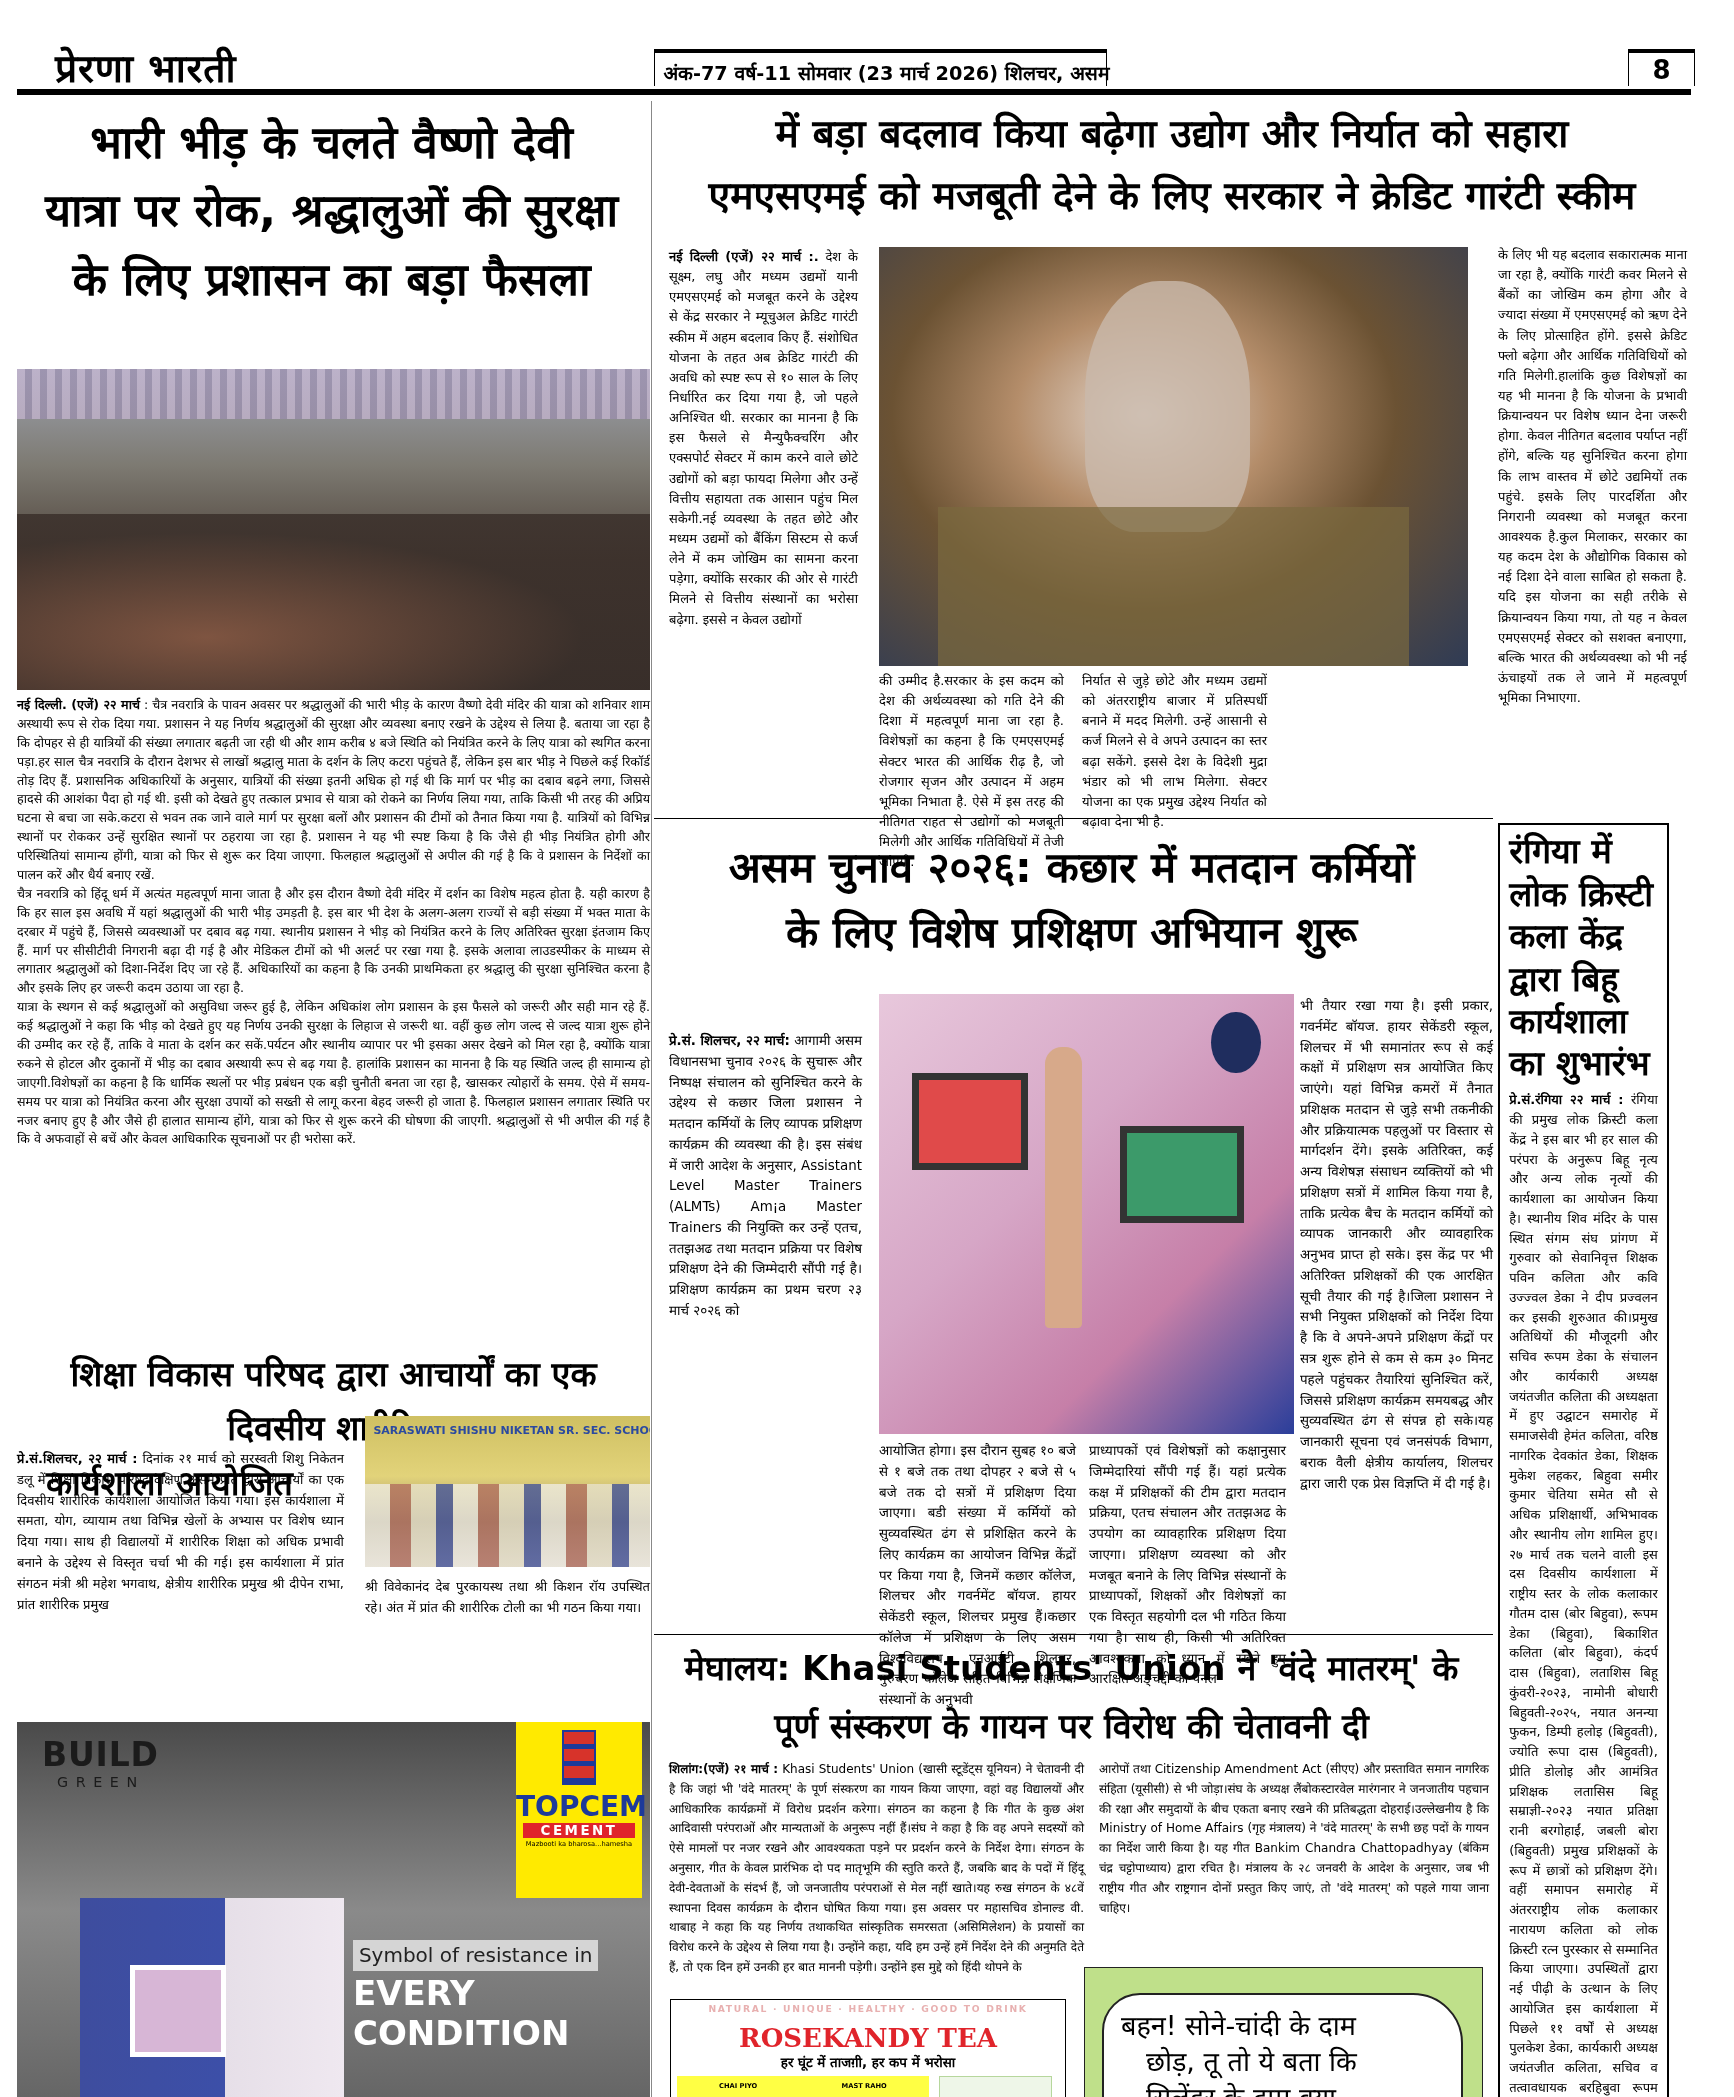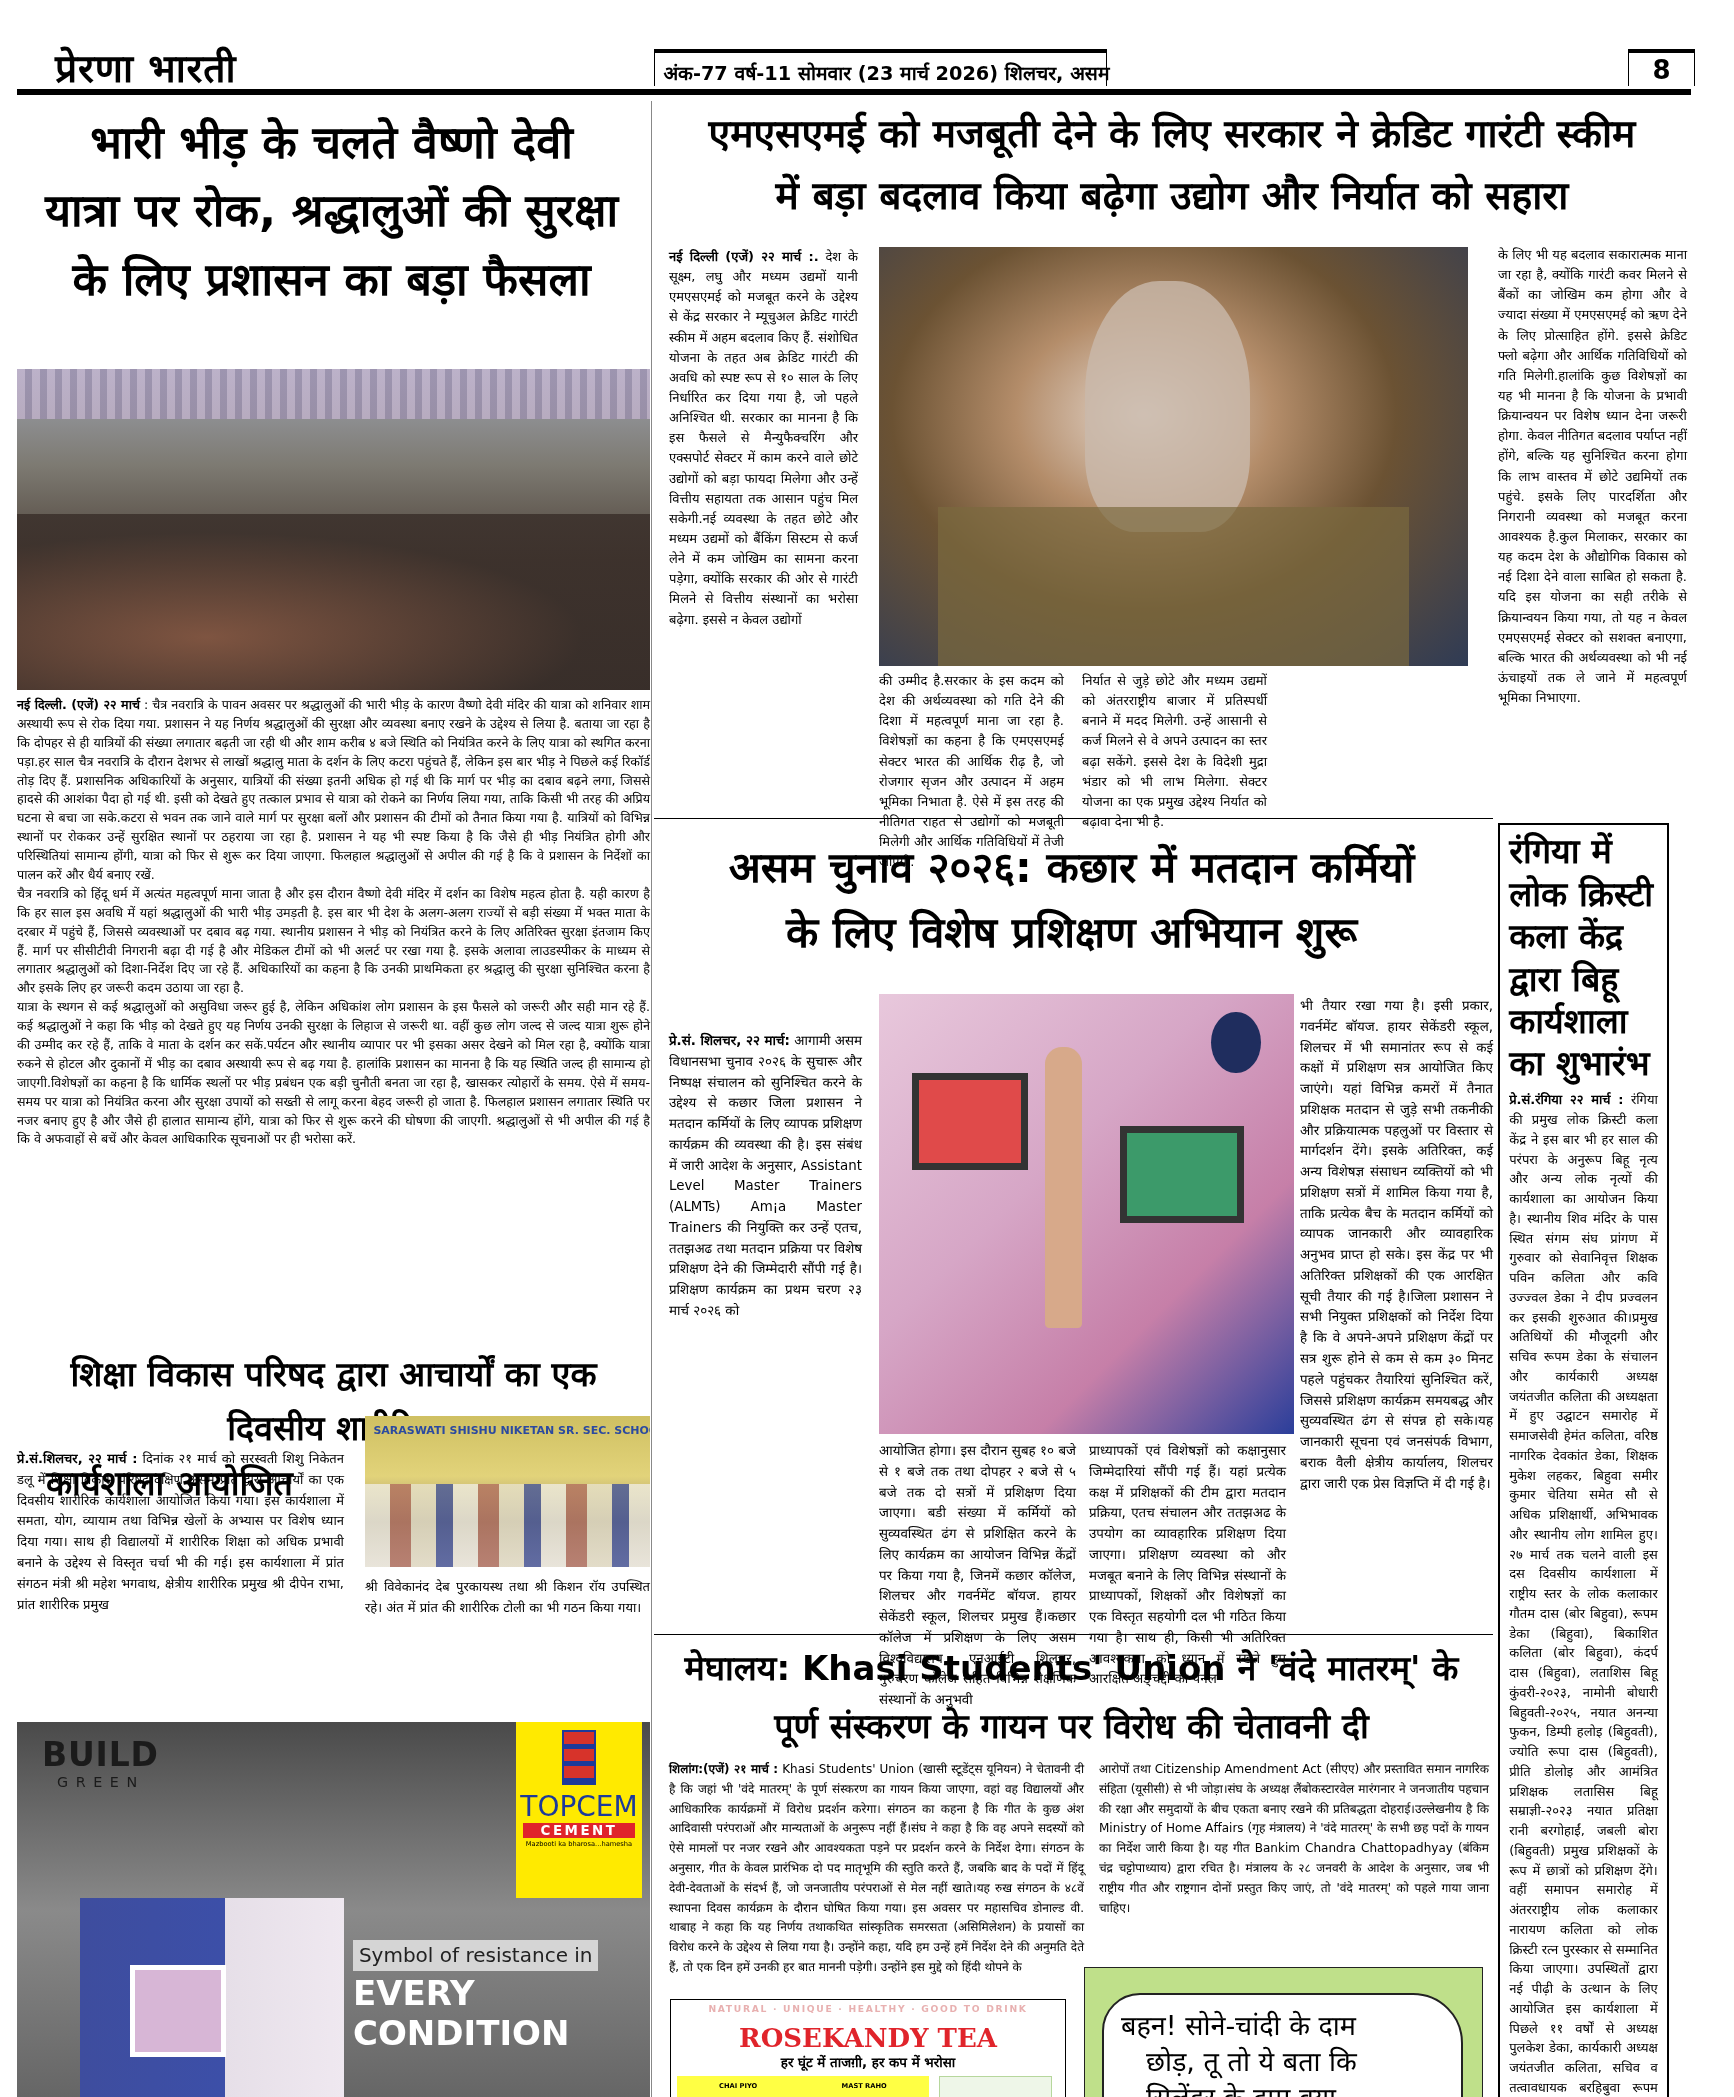--- a/index.html
+++ b/index.html
@@ -38,22 +38,22 @@
   <div style="position:absolute;left:0;top:0;width:100%;height:50px;background:repeating-linear-gradient(90deg,#c9b8d4 0 7.6px,#9d8fb0 7.6px 15px);opacity:.7"></div>
   <div style="position:absolute;left:0;bottom:0;width:100%;height:176px;background:radial-gradient(ellipse at 30% 70%,#8a5a44 0,#3a2f2a 60%);opacity:.85"></div>
 </div>
 <div class="abs body-sm" style="left:17px;top:696px;width:633px;font-size:12.6px;line-height:1.5;">
   <p><span class="dateline">नई दिल्ली. (एजें) २२ मार्च</span> <span>: चैत्र नवरात्रि के पावन अवसर पर श्रद्धालुओं की भारी भीड़ के कारण वैष्णो देवी मंदिर की यात्रा को शनिवार शाम अस्थायी रूप से रोक दिया गया. प्रशासन ने यह निर्णय श्रद्धालुओं की सुरक्षा और व्यवस्था बनाए रखने के उद्देश्य से लिया है. बताया जा रहा है कि दोपहर से ही यात्रियों की संख्या लगातार बढ़ती जा रही थी और शाम करीब ४ बजे स्थिति को नियंत्रित करने के लिए यात्रा को स्थगित करना पड़ा.हर साल चैत्र नवरात्रि के दौरान देशभर से लाखों श्रद्धालु माता के दर्शन के लिए कटरा पहुंचते हैं, लेकिन इस बार भीड़ ने पिछले कई रिकॉर्ड तोड़ दिए हैं. प्रशासनिक अधिकारियों के अनुसार, यात्रियों की संख्या इतनी अधिक हो गई थी कि मार्ग पर भीड़ का दबाव बढ़ने लगा, जिससे हादसे की आशंका पैदा हो गई थी. इसी को देखते हुए तत्काल प्रभाव से यात्रा को रोकने का निर्णय लिया गया, ताकि किसी भी तरह की अप्रिय घटना से बचा जा सके.कटरा से भवन तक जाने वाले मार्ग पर सुरक्षा बलों और प्रशासन की टीमों को तैनात किया गया है. यात्रियों को विभिन्न स्थानों पर रोककर उन्हें सुरक्षित स्थानों पर ठहराया जा रहा है. प्रशासन ने यह भी स्पष्ट किया है कि जैसे ही भीड़ नियंत्रित होगी और परिस्थितियां सामान्य होंगी, यात्रा को फिर से शुरू कर दिया जाएगा. फिलहाल श्रद्धालुओं से अपील की गई है कि वे प्रशासन के निर्देशों का पालन करें और धैर्य बनाए रखें.</span></p>
   <p>चैत्र नवरात्रि को हिंदू धर्म में अत्यंत महत्वपूर्ण माना जाता है और इस दौरान वैष्णो देवी मंदिर में दर्शन का विशेष महत्व होता है. यही कारण है कि हर साल इस अवधि में यहां श्रद्धालुओं की भारी भीड़ उमड़ती है. इस बार भी देश के अलग-अलग राज्यों से बड़ी संख्या में भक्त माता के दरबार में पहुंचे हैं, जिससे व्यवस्थाओं पर दबाव बढ़ गया. स्थानीय प्रशासन ने भीड़ को नियंत्रित करने के लिए अतिरिक्त सुरक्षा इंतजाम किए हैं. मार्ग पर सीसीटीवी निगरानी बढ़ा दी गई है और मेडिकल टीमों को भी अलर्ट पर रखा गया है. इसके अलावा लाउडस्पीकर के माध्यम से लगातार श्रद्धालुओं को दिशा-निर्देश दिए जा रहे हैं. अधिकारियों का कहना है कि उनकी प्राथमिकता हर श्रद्धालु की सुरक्षा सुनिश्चित करना है और इसके लिए हर जरूरी कदम उठाया जा रहा है.</p>
   <p>यात्रा के स्थगन से कई श्रद्धालुओं को असुविधा जरूर हुई है, लेकिन अधिकांश लोग प्रशासन के इस फैसले को जरूरी और सही मान रहे हैं. कई श्रद्धालुओं ने कहा कि भीड़ को देखते हुए यह निर्णय उनकी सुरक्षा के लिहाज से जरूरी था. वहीं कुछ लोग जल्द से जल्द यात्रा शुरू होने की उम्मीद कर रहे हैं, ताकि वे माता के दर्शन कर सकें.पर्यटन और स्थानीय व्यापार पर भी इसका असर देखने को मिल रहा है, क्योंकि यात्रा रुकने से होटल और दुकानों में भीड़ का दबाव अस्थायी रूप से बढ़ गया है. हालांकि प्रशासन का मानना है कि यह स्थिति जल्द ही सामान्य हो जाएगी.विशेषज्ञों का कहना है कि धार्मिक स्थलों पर भीड़ प्रबंधन एक बड़ी चुनौती बनता जा रहा है, खासकर त्योहारों के समय. ऐसे में समय-समय पर यात्रा को नियंत्रित करना और सुरक्षा उपायों को सख्ती से लागू करना बेहद जरूरी हो जाता है. फिलहाल प्रशासन लगातार स्थिति पर नजर बनाए हुए है और जैसे ही हालात सामान्य होंगे, यात्रा को फिर से शुरू करने की घोषणा की जाएगी. श्रद्धालुओं से भी अपील की गई है कि वे अफवाहों से बचें और केवल आधिकारिक सूचनाओं पर ही भरोसा करें.</p>
 </div>
 
 <div class="abs h-big" style="left:654px;top:103px;width:1036px;font-size:39px;line-height:1.6;">
+  <div>में बड़ा बदलाव किया बढ़ेगा उद्योग और निर्यात को सहारा</div>
   <div>एमएसएमई को मजबूती देने के लिए सरकार ने क्रेडिट गारंटी स्कीम</div>
-  <div>में बड़ा बदलाव किया बढ़ेगा उद्योग और निर्यात को सहारा</div>
 </div>
 <div class="abs body-txt" style="left:669px;top:247px;width:189px;font-size:13px;">
   <span class="dateline">नई दिल्ली (एजें) २२ मार्च :.</span>
   <span>देश के सूक्ष्म, लघु और मध्यम उद्यमों यानी एमएसएमई को मजबूत करने के उद्देश्य से केंद्र सरकार ने म्यूचुअल क्रेडिट गारंटी स्कीम में अहम बदलाव किए हैं. संशोधित योजना के तहत अब क्रेडिट गारंटी की अवधि को स्पष्ट रूप से १० साल के लिए निर्धारित कर दिया गया है, जो पहले अनिश्चित थी. सरकार का मानना है कि इस फैसले से मैन्युफैक्चरिंग और एक्सपोर्ट सेक्टर में काम करने वाले छोटे उद्योगों को बड़ा फायदा मिलेगा और उन्हें वित्तीय सहायता तक आसान पहुंच मिल सकेगी.नई व्यवस्था के तहत छोटे और मध्यम उद्यमों को बैंकिंग सिस्टम से कर्ज लेने में कम जोखिम का सामना करना पड़ेगा, क्योंकि सरकार की ओर से गारंटी मिलने से वित्तीय संस्थानों का भरोसा बढ़ेगा. इससे न केवल उद्योगों</span>
 </div>
 <div class="abs photo" style="left:879px;top:247px;width:589px;height:419px;background:radial-gradient(ellipse at 45% 40%,#e4d8cf 0,#b48d6a 28%,#6b5233 55%,#2f3b55 100%);">
   <div style="position:absolute;left:35%;top:8%;width:28%;height:60%;border-radius:45% 45% 30% 30%;background:#c9b9ab;opacity:.8"></div>
   <div style="position:absolute;left:10%;bottom:0;width:80%;height:38%;background:#7b6a3f;opacity:.7"></div>
 </div>
 <div class="abs body-txt" style="left:879px;top:671px;width:185px;font-size:13px;">की उम्मीद है.सरकार के इस कदम को देश की अर्थव्यवस्था को गति देने की दिशा में महत्वपूर्ण माना जा रहा है. विशेषज्ञों का कहना है कि एमएसएमई सेक्टर भारत की आर्थिक रीढ़ है, जो रोजगार सृजन और उत्पादन में अहम भूमिका निभाता है. ऐसे में इस तरह की नीतिगत राहत से उद्योगों को मजबूती मिलेगी और आर्थिक गतिविधियों में तेजी आएगी.</div>
@@ -119,21 +119,21 @@
 </div>
 <div class="abs body-sm" style="left:1099px;top:1760px;width:390px;font-size:12px;line-height:1.65;">आरोपों तथा Citizenship Amendment Act (सीएए) और प्रस्तावित समान नागरिक संहिता (यूसीसी) से भी जोड़ा।संघ के अध्यक्ष लैंबोकस्टारवेल मारंगनार ने जनजातीय पहचान की रक्षा और समुदायों के बीच एकता बनाए रखने की प्रतिबद्धता दोहराई।उल्लेखनीय है कि Ministry of Home Affairs (गृह मंत्रालय) ने 'वंदे मातरम्' के सभी छह पदों के गायन का निर्देश जारी किया है। यह गीत Bankim Chandra Chattopadhyay (बंकिम चंद्र चट्टोपाध्याय) द्वारा रचित है। मंत्रालय के २८ जनवरी के आदेश के अनुसार, जब भी राष्ट्रीय गीत और राष्ट्रगान दोनों प्रस्तुत किए जाएं, तो 'वंदे मातरम्' को पहले गाया जाना चाहिए।</div>
 
 <div class="abs" style="left:17px;top:1722px;width:633px;height:944px;background:linear-gradient(180deg,#4a4a4a 0%,#8a8a8a 20%,#5c5c5c 45%,#3b3b3b 70%,#262626 100%);overflow:hidden;">
   <div style="position:absolute;left:25px;top:12.6px;color:#1b1b1b;">
     <div style="font-size:33px;font-weight:bold;letter-spacing:0.8px">BUILD</div>
     <div style="font-size:14.3px;letter-spacing:7.6px;padding-left:15px">GREEN</div>
   </div>
   <div style="position:absolute;left:499px;top:0;width:126px;height:176px;background:#ffea00;text-align:center;padding-top:8.4px;">
     <div style="margin:0 auto;width:34px;height:55px;background:repeating-linear-gradient(180deg,#d7332a 0 11.7px,#1d3a9a 11.7px 17px);border:2.5px solid #1d3a9a"></div>
-    <div style="font-size:28px;font-weight:normal;color:#1d3a9a;margin-top:4.2px">TOPCEM</div>
+    <div style="font-size:28px;font-weight:bold;color:#1d3a9a;margin-top:4.2px">TOPCEM</div>
     <div style="background:#e0242b;color:#fff;font-size:13.4px;font-weight:bold;letter-spacing:2.5px;margin:0 6.7px">CEMENT</div>
     <div style="font-size:6.7px;font-weight:normal;margin-top:2.5px">Mazbooti ka bharosa...hamesha</div>
   </div>
   <div style="position:absolute;left:336px;top:218px;">
     <div style="background:#d5d5d5;color:#222;font-size:20px;padding:3.4px 5.9px;display:inline-block">Symbol of resistance in</div>
     <div style="color:#fff;font-size:34px;font-weight:bold;margin-top:2.5px">EVERY CONDITION</div>
   </div>
   <div style="position:absolute;left:63px;top:176px;width:264px;height:512px;background:linear-gradient(90deg,#3e4d9e 0%,#3c4fa8 55%,#e6dfe8 55%,#efe8f0 100%);">
     <div style="position:absolute;left:50px;top:67px;width:96px;height:92px;background:#d7b6d6;border:5.9px solid #fff"></div>
 

